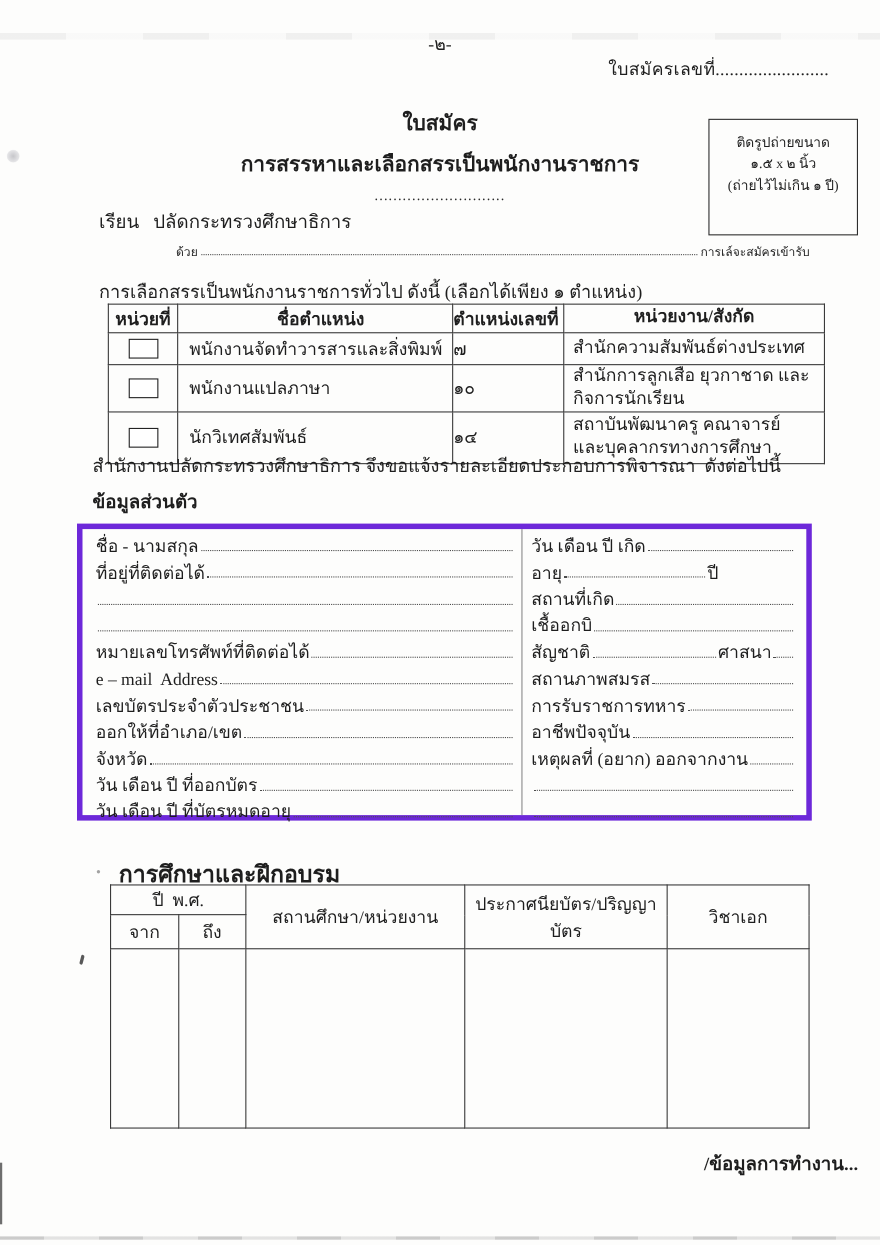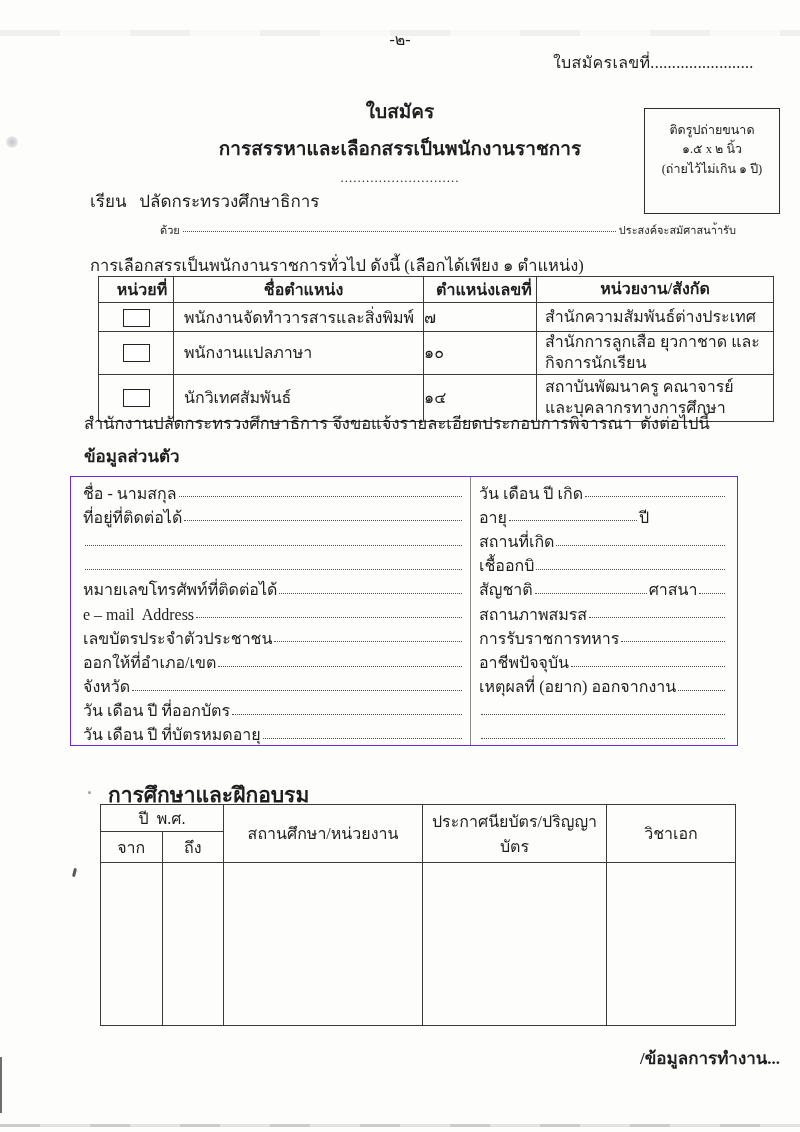--- a/index.html
+++ b/index.html
@@ -31,37 +31,37 @@
   .title-2{font-size:19px;font-weight:bold;margin-top:7px;}
   .title-dots{font-size:13px;margin-top:7px;letter-spacing:1px;color:#2a2a2a;}
   .salutation{top:187px;left:90px;font-size:17px;}
   .intro-1{top:224px;left:160px;width:576px;display:flex;align-items:flex-end;font-size:11px;}
   .intro-2{top:252px;left:90px;font-size:16.5px;}
 
   
   table{border-collapse:collapse;}
   .pos-table{left:98px;top:276px;width:637px;font-size:16px;table-layout:fixed;}
   .pos-table th,.pos-table td{border:1.4px solid #3a3a3a;padding:0;}
-  .pos-table th{font-weight:bold;height:25px;font-size:16px;padding-left:12px;}
+  .pos-table th{font-weight:bold;height:25px;font-size:16px;}
   .pos-table .c-check{width:62px;text-align:center;vertical-align:middle;}
   .pos-table .c-pos{width:239px;padding-left:10px;}
   .pos-table .c-no{width:100px;text-align:left;}
   .pos-table .c-agency{width:236px;padding-left:8px;white-space:pre-line;line-height:1.3;}
   .pos-row-0 td{height:28px;}
   .pos-row-1 td{height:28px;}
   .pos-row-2 td{height:46px;}
   .checkbox{display:inline-block;width:25px;height:16px;border:1.7px solid #222;background:#fff;vertical-align:middle;}
 
   .notice{top:410px;left:84px;font-size:16.5px;}
   .personal-heading{top:442px;left:84px;font-size:17px;font-weight:bold;}
 
   
   .personal-box{
     left:70px;top:476px;width:668px;height:270px;
-    border:1px solid #6d28d9;box-sizing:border-box;
+    border:5px solid #6d28d9;box-sizing:border-box;
     display:flex;font-size:16px;
   }
   .pcol-left{width:400px;border-right:1px solid #8a8a8a;box-sizing:border-box;padding:1px 6px 0 12px;}
   .pcol-right{flex:1;padding:1px 10px 0 8px;}
   .field-row{display:flex;align-items:flex-end;height:24.2px;}
   .f-label{white-space:pre;line-height:1.1;}
   .dotfill{flex:1;border-bottom:1.6px dotted #4c4c4c;margin:0 2px 5px 2px;min-width:8px;}
   .introfill{flex:1;border-bottom:1.6px dotted #4c4c4c;margin:0 3px 4px 3px;}
 
   
@@ -117,21 +117,21 @@
     <div class="title-1">ใบสมัคร</div>
     <div class="title-2">การสรรหาและเลือกสรรเป็นพนักงานราชการ</div>
     <div class="title-dots">............................</div>
   </div>
 
   <div class="abs salutation pre">เรียน   ปลัดกระทรวงศึกษาธิการ</div>
 
   <div class="abs intro-1">
     <span class="f-label">ด้วย</span>
     <span class="introfill"></span>
-    <span class="f-label">ประสงค์จะสมัศาสนา้ารับ</span>
+    <span class="f-label">การเล์จะสมัครเข้ารับ</span>
   </div>
   <div class="abs intro-2">การเลือกสรรเป็นพนักงานราชการทั่วไป ดังนี้ (เลือกได้เพียง ๑ ตำแหน่ง)</div>
 
   <table class="abs pos-table">
     <thead>
       <tr>
         <th class="c-check">หน่วยที่</th>
         <th class="c-pos center">ชื่อตำแหน่ง</th>
         <th class="c-no">ตำแหน่งเลขที่</th>
         <th class="c-agency center" style="padding-left:0;">หน่วยงาน/สังกัด</th>

